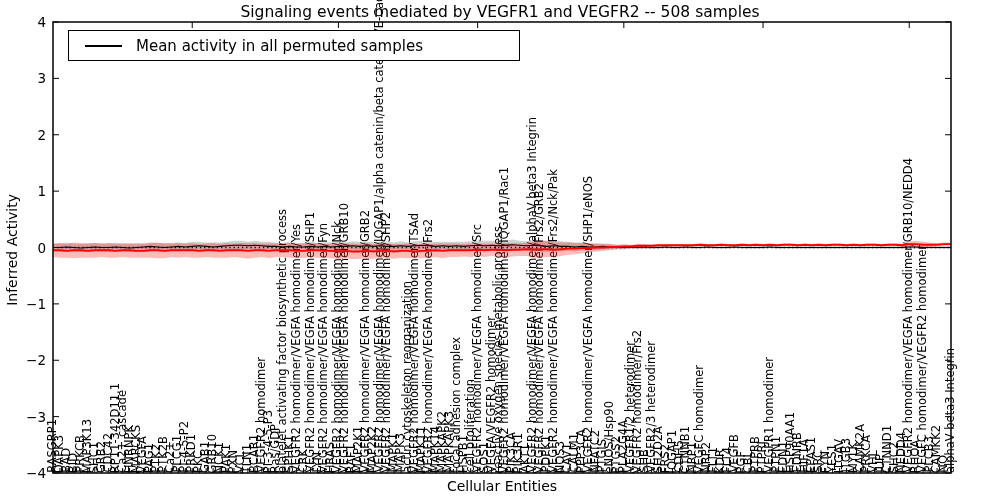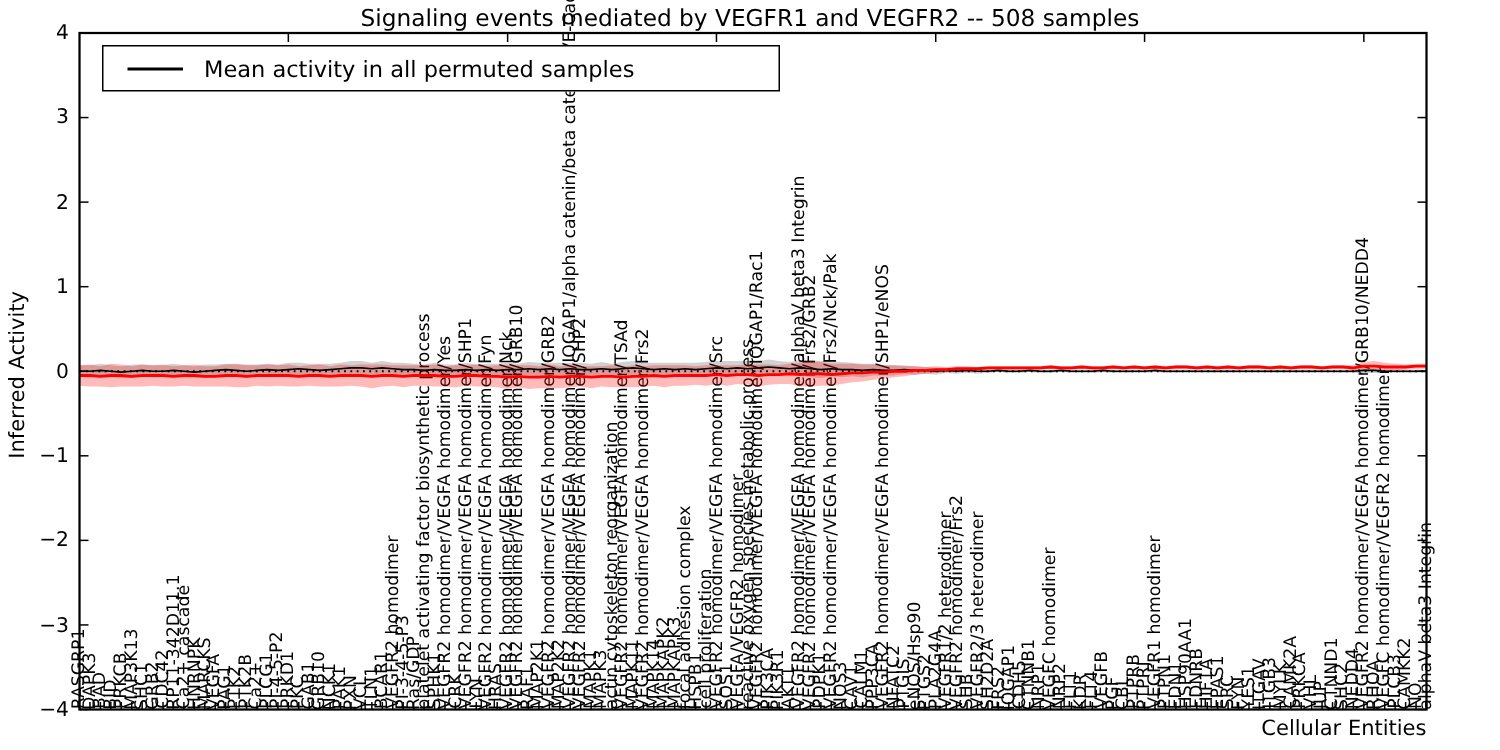--- a/index.html
+++ b/index.html
@@ -1,19 +1,19 @@
 <!DOCTYPE html>
 <html><head>
 <meta charset="utf-8">
 <style>
   html,body{margin:0;padding:0;background:#ffffff;}
   #figure{position:relative;width:1000px;height:500px;background:#ffffff;overflow:hidden;
           font-family:"DejaVu Sans","Liberation Sans",sans-serif;color:#000;}
   .title{position:absolute;top:3px;left:0;width:1000px;text-align:center;font-size:15.5px;}
-  .xaxis-label{position:absolute;top:478px;left:53px;width:898px;text-align:right;font-size:14px;}
+  .xaxis-label{position:absolute;top:478px;left:53px;width:898px;text-align:center;font-size:14px;}
   .yaxis-label-wrap{position:absolute;left:4px;top:0;height:500px;display:flex;align-items:center;}
   .yaxis-label{writing-mode:vertical-rl;transform:rotate(180deg);font-size:14px;}
   .ytick{position:absolute;width:44px;text-align:right;font-size:13.5px;line-height:16px;}
   .xlab{position:absolute;bottom:27px;writing-mode:vertical-rl;transform:rotate(180deg);
         font-size:11.5px;line-height:13px;white-space:nowrap;}
   #xlabels,#ylabels{position:absolute;inset:0;}
   #chart-svg{position:absolute;inset:0;pointer-events:none;}
   .legend{position:absolute;left:57px;top:30px;width:452px;background:#ffffff;
           border:1.6px solid #000;box-sizing:border-box;padding:0 10px;z-index:5;margin-left:11px;}
   .legend-row{display:flex;align-items:center;height:29px;}

